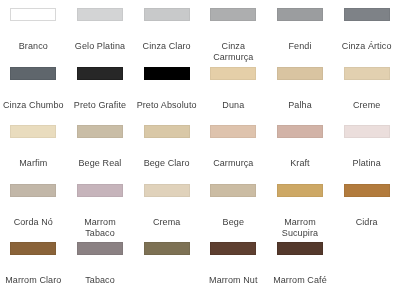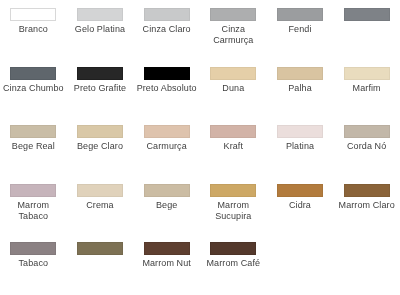--- a/index.html
+++ b/index.html
@@ -27,21 +27,21 @@
     flex-direction: column;
     align-items: center;
     justify-content: flex-start;
   }
   .swatch-chip {
     width: 46px;
     height: 13px;
     box-sizing: border-box;
   }
   .swatch-label {
-    margin-top: 3px;
+    margin-top: 20px;
     font-size: 9px;
     line-height: 11px;
     color: #3f3f3f;
     text-align: center;
     width: 62px;
     letter-spacing: 0.1px;
     word-wrap: break-word;
   }
 </style>
 </head>
@@ -63,40 +63,45 @@
     <div class="swatch-cell">
       <div class="swatch-chip" style="background: rgb(173, 174, 175); border: 1px solid rgb(164, 165, 166);"></div>
       <div class="swatch-label">Cinza Carmurça</div>
     </div>
     <div class="swatch-cell">
       <div class="swatch-chip" style="background: rgb(155, 157, 159); border: 1px solid rgb(146, 148, 150);"></div>
       <div class="swatch-label">Fendi</div>
     </div>
     <div class="swatch-cell">
       <div class="swatch-chip" style="background: rgb(126, 130, 135); border: 1px solid rgb(118, 122, 127);"></div>
+      <div class="swatch-label">Cinza Ártico</div>
     </div>
     <div class="swatch-cell">
       <div class="swatch-chip" style="background: rgb(95, 102, 108); border: 1px solid rgb(87, 94, 100);"></div>
       <div class="swatch-label">Cinza Chumbo</div>
     </div>
     <div class="swatch-cell">
       <div class="swatch-chip" style="background: rgb(39, 39, 39); border: 1px solid rgb(31, 31, 31);"></div>
       <div class="swatch-label">Preto Grafite</div>
     </div>
     <div class="swatch-cell">
       <div class="swatch-chip" style="background: rgb(0, 0, 0); border: 1px solid rgb(0, 0, 0);"></div>
       <div class="swatch-label">Preto Absoluto</div>
     </div>
     <div class="swatch-cell">
       <div class="swatch-chip" style="background: rgb(229, 207, 168); border: 1px solid rgb(219, 198, 160);"></div>
       <div class="swatch-label">Duna</div>
     </div>
     <div class="swatch-cell">
       <div class="swatch-chip" style="background: rgb(217, 196, 161); border: 1px solid rgb(207, 187, 153);"></div>
       <div class="swatch-label">Palha</div>
+    </div>
+    <div class="swatch-cell">
+      <div class="swatch-chip" style="background: rgb(226, 208, 176); border: 1px solid rgb(216, 199, 168);"></div>
+      <div class="swatch-label">Creme</div>
     </div>
     <div class="swatch-cell">
       <div class="swatch-chip" style="background: rgb(233, 220, 190); border: 1px solid rgb(223, 210, 181);"></div>
       <div class="swatch-label">Marfim</div>
     </div>
     <div class="swatch-cell">
       <div class="swatch-chip" style="background: rgb(201, 189, 166); border: 1px solid rgb(192, 180, 158);"></div>
       <div class="swatch-label">Bege Real</div>
     </div>
     <div class="swatch-cell">

